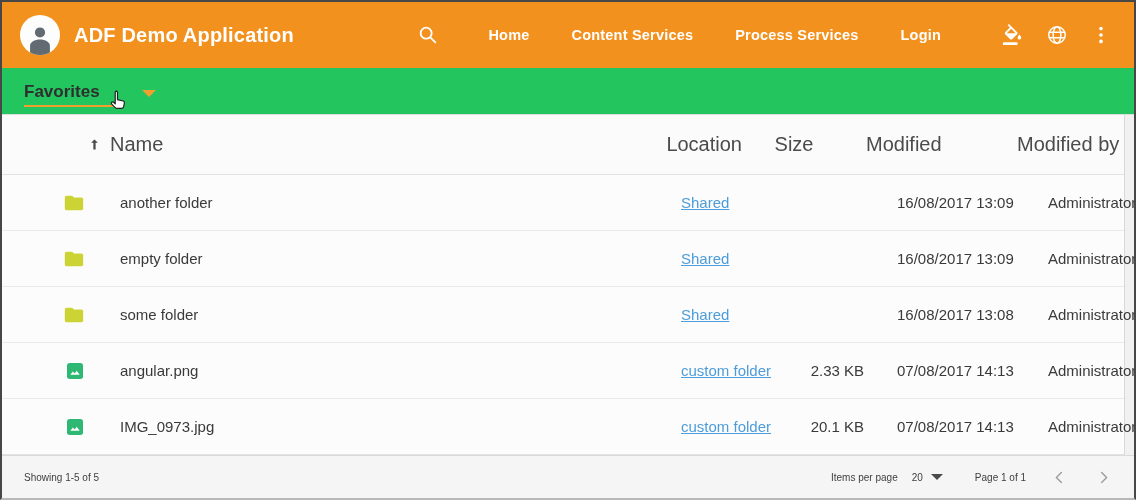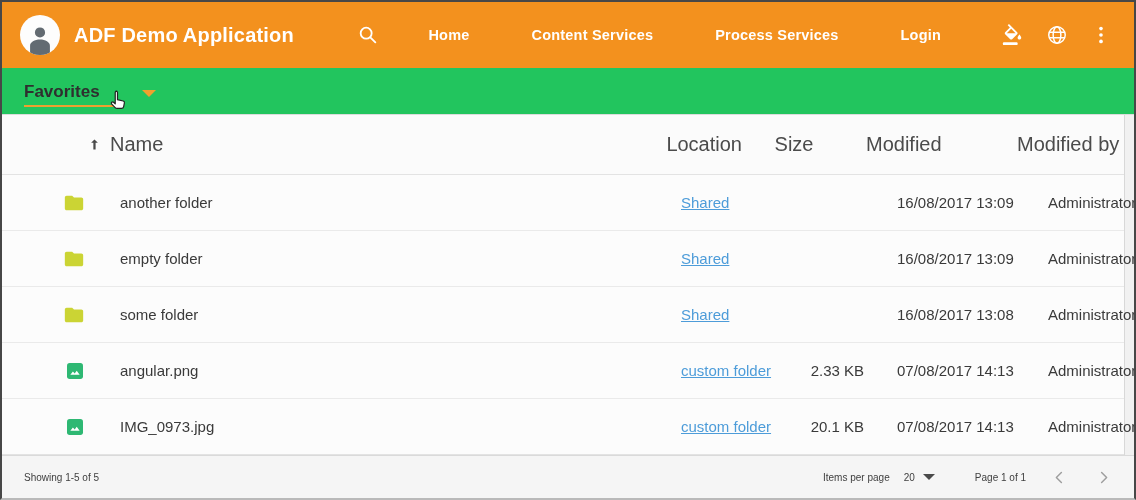--- a/index.html
+++ b/index.html
@@ -31,21 +31,21 @@
   .avatar svg { width:34px; height:34px; }
   .app-title {
     font-size:20px; font-weight:bold; color:#fff;
     margin-left:14px; letter-spacing:.2px;
     flex:0 0 auto;
   }
   .header-right { margin-left:auto; display:flex; align-items:center; }
   .hicon { width:26px; height:26px; display:flex; align-items:center; justify-content:center; cursor:pointer; }
   .hicon svg { width:22px; height:22px; }
   .search-btn { margin-right:26px; }
-  .nav { display:flex; align-items:center;gap:20px; }
+  .nav { display:flex; align-items:center; }
   .nav a {
     color:#fff; text-decoration:none; font-size:14.5px; font-weight:bold;
     margin:0 21px; letter-spacing:.2px; cursor:pointer;
   }
   .icon-cluster { display:flex; align-items:center; margin-left:20px; }
   .icon-cluster .hicon { margin-left:18px; }
 
   
   .subbar {
     height:47px; flex:0 0 47px;
@@ -113,21 +113,21 @@
   }
   .pager-right { margin-left:auto; display:flex; align-items:center; }
   .ipp-label { margin-right:14px; }
   .ipp-select { display:flex; align-items:center; cursor:pointer; }
   .ipp-value { margin-right:8px; }
   .caret-dark {
     width:0; height:0;
     border-left:6px solid transparent; border-right:6px solid transparent;
     border-top:6px solid #4a4a4a;
   }
-  .page-label { margin:0 0 0 40px; }
+  .page-label { margin:0 0 0 32px; }
   .chev { width:22px; height:22px; margin-left:22px; cursor:pointer; display:flex; align-items:center; justify-content:center; }
   .chev svg { width:15px; height:15px; }
 </style>
 </head>
 <body>
 
 <div class="frame">
 
   <header class="app-header">
     <div class="avatar">

